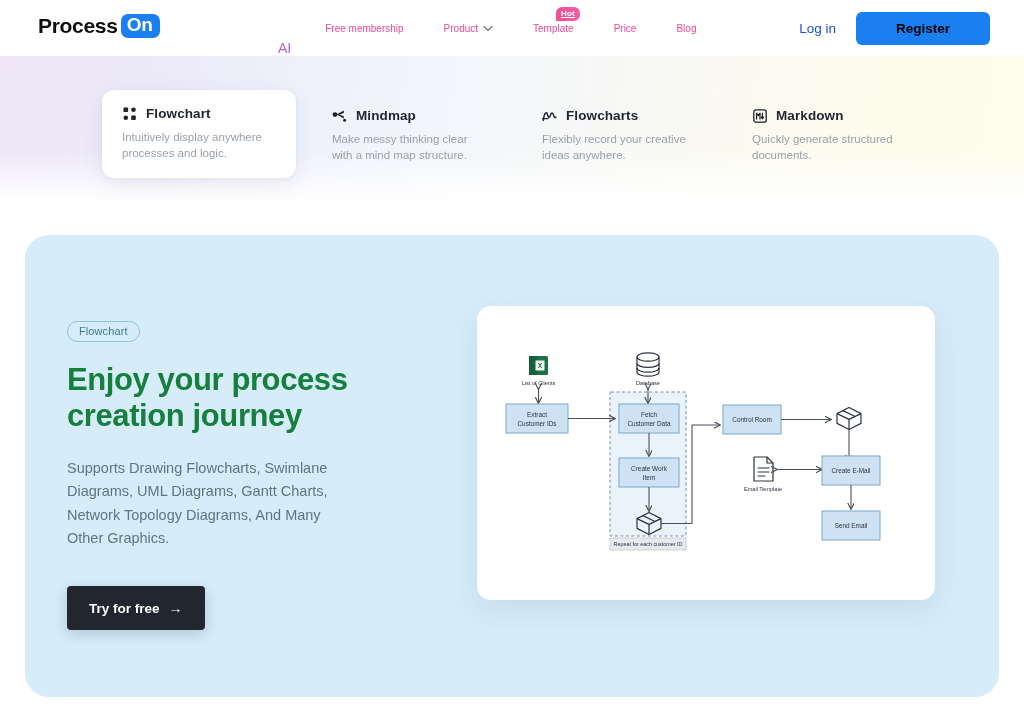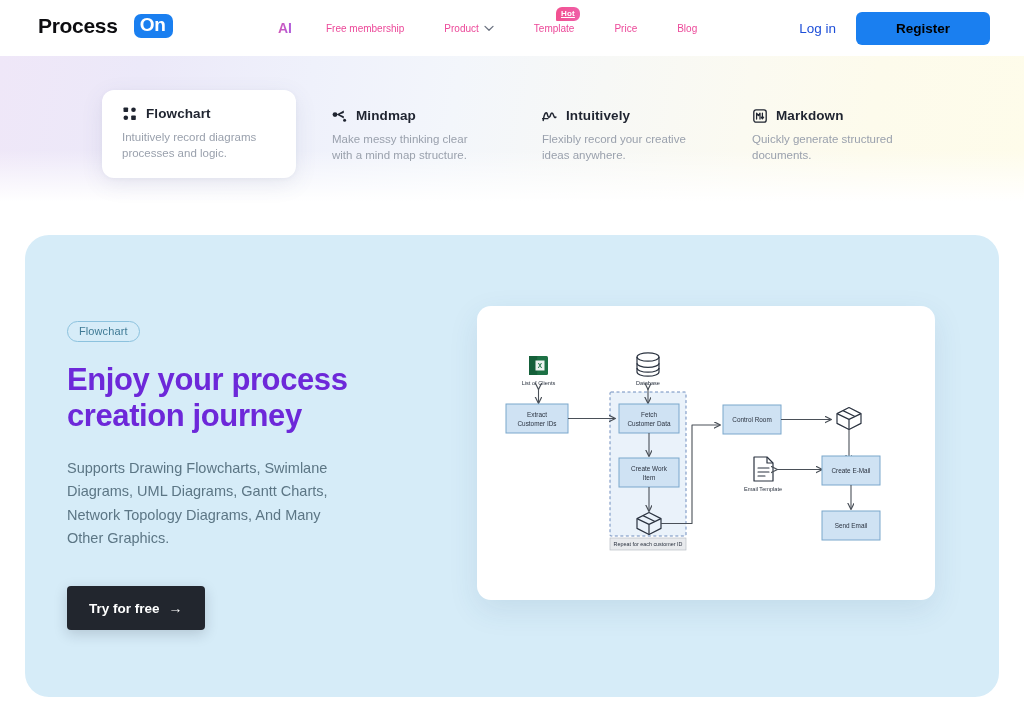--- a/index.html
+++ b/index.html
@@ -16,34 +16,34 @@
     position: absolute; top:0; left:0; width:1024px; height:56px;
     background:#ffffff; z-index: 30;
     display:flex; align-items:center;
   }
   .logo { position:absolute; left:38px; top:14px; display:flex; align-items:center; }
   .logo-text {
     font-size:21px; font-weight:bold; color:#0d0d10; letter-spacing:-0.3px;
     font-family:"Liberation Sans", sans-serif;
   }
   .logo-on {
-    margin-left:16px; background:#1a7ff0; color:#fff; font-size:19px; font-weight:bold;
+    margin-left:3px; background:#1a7ff0; color:#fff; font-size:19px; font-weight:bold;
     border-radius:7px; padding:1px 7px 3px 6px; letter-spacing:-0.2px; line-height:1.05;
   }
 
   .nav { position:absolute; left:270px; top:0; height:56px; display:flex; align-items:center; gap:0; }
   .nav-item {
     font-size:10px; color:#ec4899; padding:0 20px; height:56px;
     display:flex; align-items:center; cursor:pointer; position:relative; white-space:nowrap;
   }
   .nav-ai {
     padding-left:8px; padding-right:14px;
-    font-size:14px; font-weight:700;
+    font-size:14px; font-weight:400;
     background:linear-gradient(95deg,#f0569b 0%, #b25ad8 55%, #7b6ef0 100%);
-    -webkit-background-clip:text; background-clip:text; color:transparent;
+    -webkit-background-clip:text; background-clip:text; color:transparent;align-items:flex-end;
   }
   .hot-badge {
     position:absolute; top:7px; left:16px;
     background:linear-gradient(90deg,#f2508f,#ef5fa8);
     color:#fff; font-size:8px; font-weight:bold; line-height:1;
     padding:2.5px 5px 3px; border-radius:6px 6px 6px 1px;
     letter-spacing:0.2px;
     text-decoration:underline;
   }
   .chev { display:inline-block; margin-left:5px; }
@@ -97,21 +97,21 @@
     background:#d6ecf8; border-radius:24px; overflow:hidden;
   }
   .hero-left { position:absolute; left:42px; top:86px; width:330px; }
   .pill {
     display:inline-block; border:1px solid #8cc2de; color:#3f7a95;
     font-size:11px; border-radius:20px; padding:3px 11px 4px; background:transparent;
     letter-spacing:0.1px;
   }
   .hero-h1 {
     margin-top:20px; font-size:31px; line-height:1.17; font-weight:bold;
-    color:#6d28d9; letter-spacing:-0.4px;
+    color:#15803d; letter-spacing:-0.4px;
   }
   .hero-p {
     margin-top:22px; font-size:14.5px; line-height:1.62; color:#5c7685; max-width:270px;
   }
   .cta {
     margin-top:36px; display:inline-flex; align-items:center; gap:9px;
     background:#22262e; color:#fff; font-size:13.5px; font-weight:bold;
     border:none; border-radius:4px; padding:14px 22px; cursor:pointer;
     font-family:"Liberation Sans", sans-serif;
     box-shadow:0 4px 14px rgba(20,30,50,0.18);
@@ -188,21 +188,21 @@
         <span class="feat-icon">
           <svg width="14" height="14" viewBox="0 0 14 14">
             <rect x="0.5" y="0.5" width="4.6" height="4.6" rx="0.8" fill="#1f2430"></rect>
             <rect x="8.2" y="0.5" width="4.6" height="4.6" rx="2.3" fill="#1f2430"></rect>
             <rect x="0.5" y="8.4" width="4.6" height="4.6" rx="2.3" fill="#1f2430"></rect>
             <rect x="8.2" y="8.4" width="4.6" height="4.6" rx="0.8" fill="#1f2430"></rect>
           </svg>
         </span>
         <span class="feat-title">Flowchart</span>
       </div>
-      <div class="feat-desc">Intuitively record diagrams processes and logic.</div>
+      <div class="feat-desc">Intuitively display anywhere processes and logic.</div>
     </div>
 
     <div class="feat" style="left:312px;">
       <div class="feat-head">
         <span class="feat-icon">
           <svg width="15" height="14" viewBox="0 0 15 14">
             <path d="M11.8 1.6 L4.6 5.6 L11.8 9.6 L11.8 7.2 L7.6 5.6 L11.8 4.0 Z" fill="#1f2430"></path>
             <circle cx="3.0" cy="5.6" r="2.4" fill="#1f2430"></circle>
             <circle cx="12.6" cy="11.3" r="1.5" fill="#1f2430"></circle>
           </svg>
@@ -213,21 +213,21 @@
     </div>
 
     <div class="feat" style="left:522px;">
       <div class="feat-head">
         <span class="feat-icon">
           <svg width="15" height="14" viewBox="0 0 15 14">
             <path d="M1.2 11.4 C2.6 3.0 4.6 2.2 5.4 5.6 C6.1 8.6 7.4 9.4 8.4 6.2 C9.2 3.4 10.6 3.2 11.6 6.4 C12.2 8.5 13.0 9.2 13.9 8.0" fill="none" stroke="#1f2430" stroke-width="1.5" stroke-linecap="round" stroke-linejoin="round"></path>
             <path d="M0.6 9.6 L6.0 9.6" fill="none" stroke="#1f2430" stroke-width="1.3" stroke-linecap="round"></path>
           </svg>
         </span>
-        <span class="feat-title">Intuitively</span>
+        <span class="feat-title">Flowcharts</span>
       </div>
       <div class="feat-desc">Flexibly record your creative ideas anywhere.</div>
     </div>
 
     <div class="feat" style="left:732px;">
       <div class="feat-head">
         <span class="feat-icon">
           <svg width="14" height="14" viewBox="0 0 14 14">
             <rect x="0.8" y="0.8" width="12.4" height="12.4" rx="2.2" fill="none" stroke="#1f2430" stroke-width="1.3"></rect>
             <path d="M3.6 10 L3.6 4.2 L5.4 6.6 L7.0 4.2 L7.0 10" fill="none" stroke="#1f2430" stroke-width="1.25" stroke-linejoin="round" stroke-linecap="round"></path>

